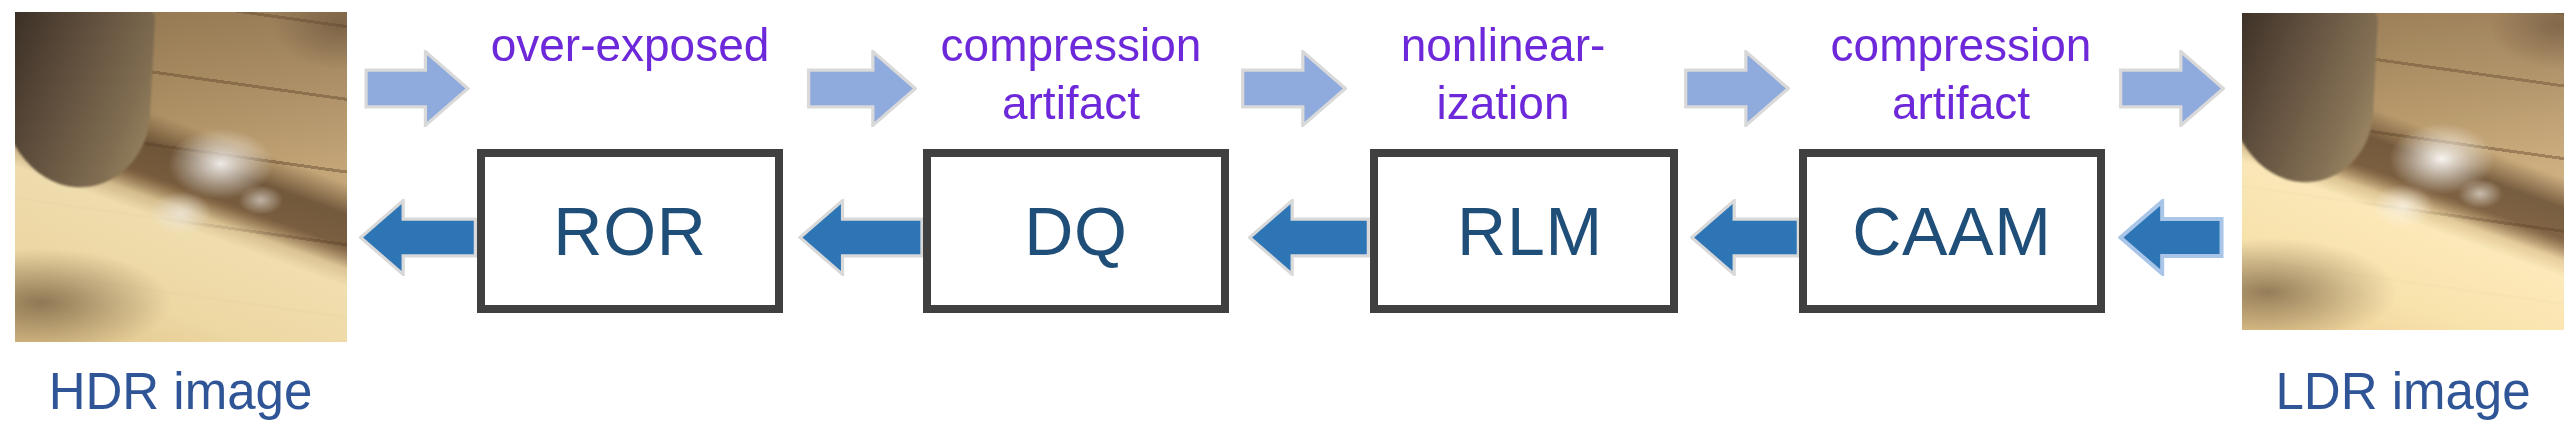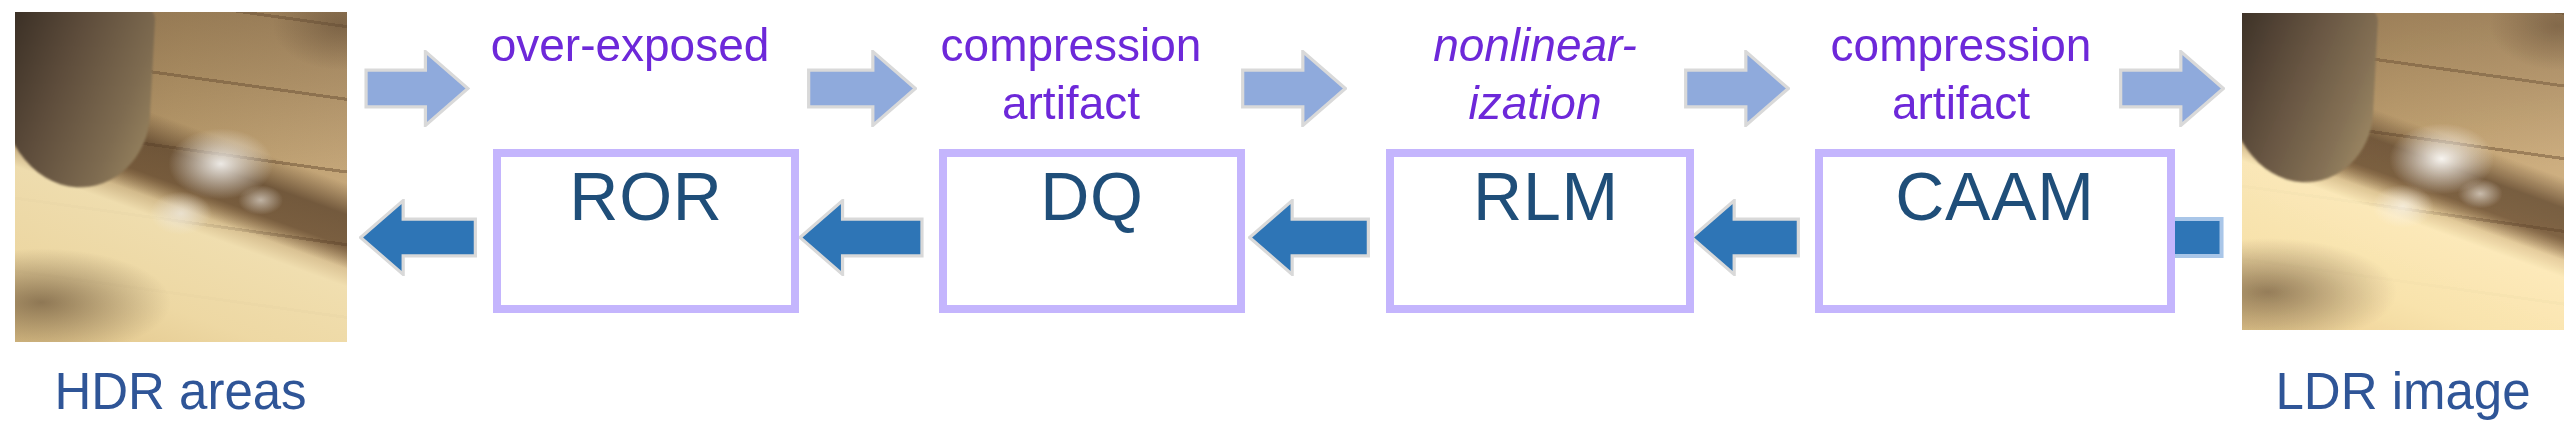--- a/index.html
+++ b/index.html
@@ -63,62 +63,61 @@
     top: 16px;
     width: 322px;
     text-align: center;
     font-size: 46px;
     line-height: 58px;
     color: #6d28d9;
     white-space: nowrap;
   }
   .step-1 { left: 469px; }
   .step-2 { left: 910px; }
-  .step-3 { left: 1374px; font-style: italic; }
+  .step-3 { left: 1342px; }
   .step-4 { left: 1800px; }
 
   
   .module-box {
     position: absolute;
     top: 149px;
     height: 164px;
-    border: 8px solid #c4b5fd;
+    border: 8px solid #404040;
     box-sizing: border-box;
     background: #ffffff;
     display: flex;
-    align-items: flex-start;
+    align-items: center;
     justify-content: center;
     font-size: 68px;
     color: #1F4E79;
     letter-spacing: 0.8px;
-    margin-left: 16px;
   }
   .box-ror  { left: 477px;  width: 306px; }
   .box-dq   { left: 923px; width: 306px; }
   .box-rlm  { left: 1370px; width: 308px; padding-left: 12px; }
-  .box-caam { left: 1799px; width: 360px; }
+  .box-caam { left: 1799px; width: 306px; }
 
   
   .arrow { position: absolute; display: block; }
   .fwd { top: 50px; }
   .inv { top: 199px; }
 </style>
 </head>
 <body>
 
 <div id="canvas">
 
   <div class="photo hdr">
     <div class="sack"></div>
   </div>
   <div class="photo ldr">
     <div class="sack"></div>
   </div>
 
-  <div class="img-label hdr-label">HDR areas</div>
+  <div class="img-label hdr-label">HDR image</div>
   <div class="img-label ldr-label">LDR image</div>
 
   <div class="step-label step-1">
     <div>over-exposed</div>
   </div>
   <div class="step-label step-2">
     <div>compression</div>
     <div>artifact</div>
   </div>
   <div class="step-label step-3">

